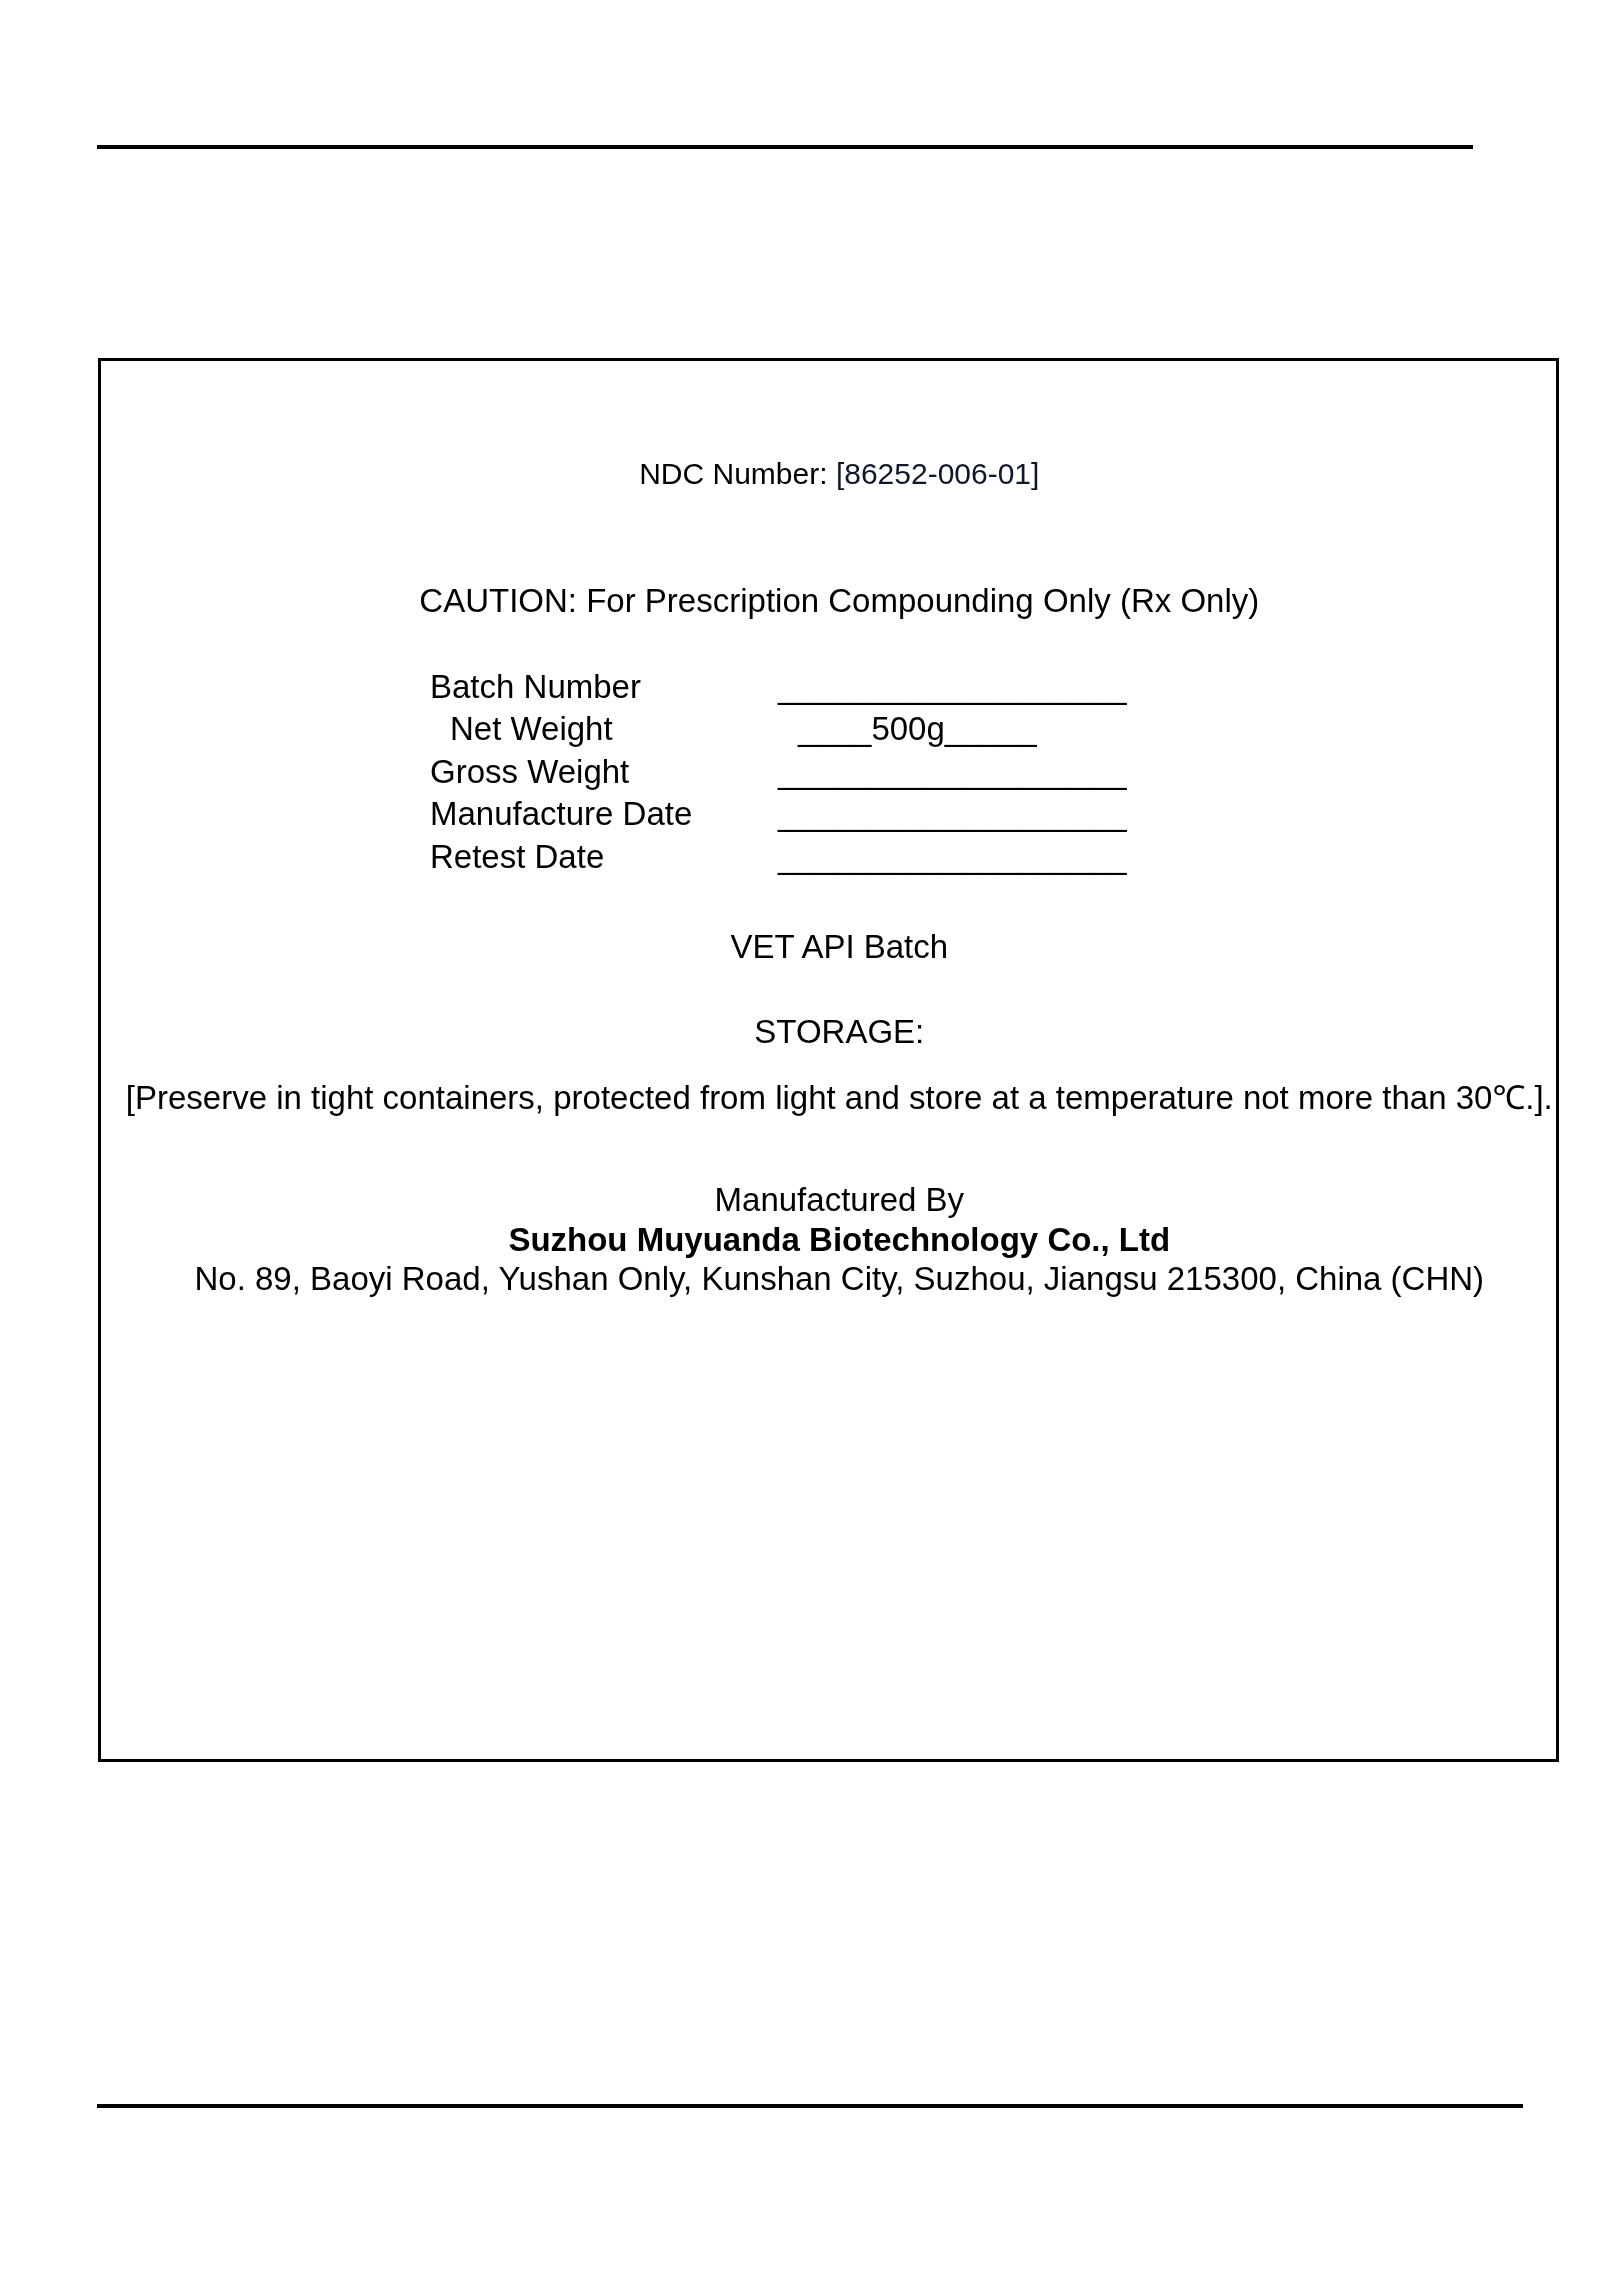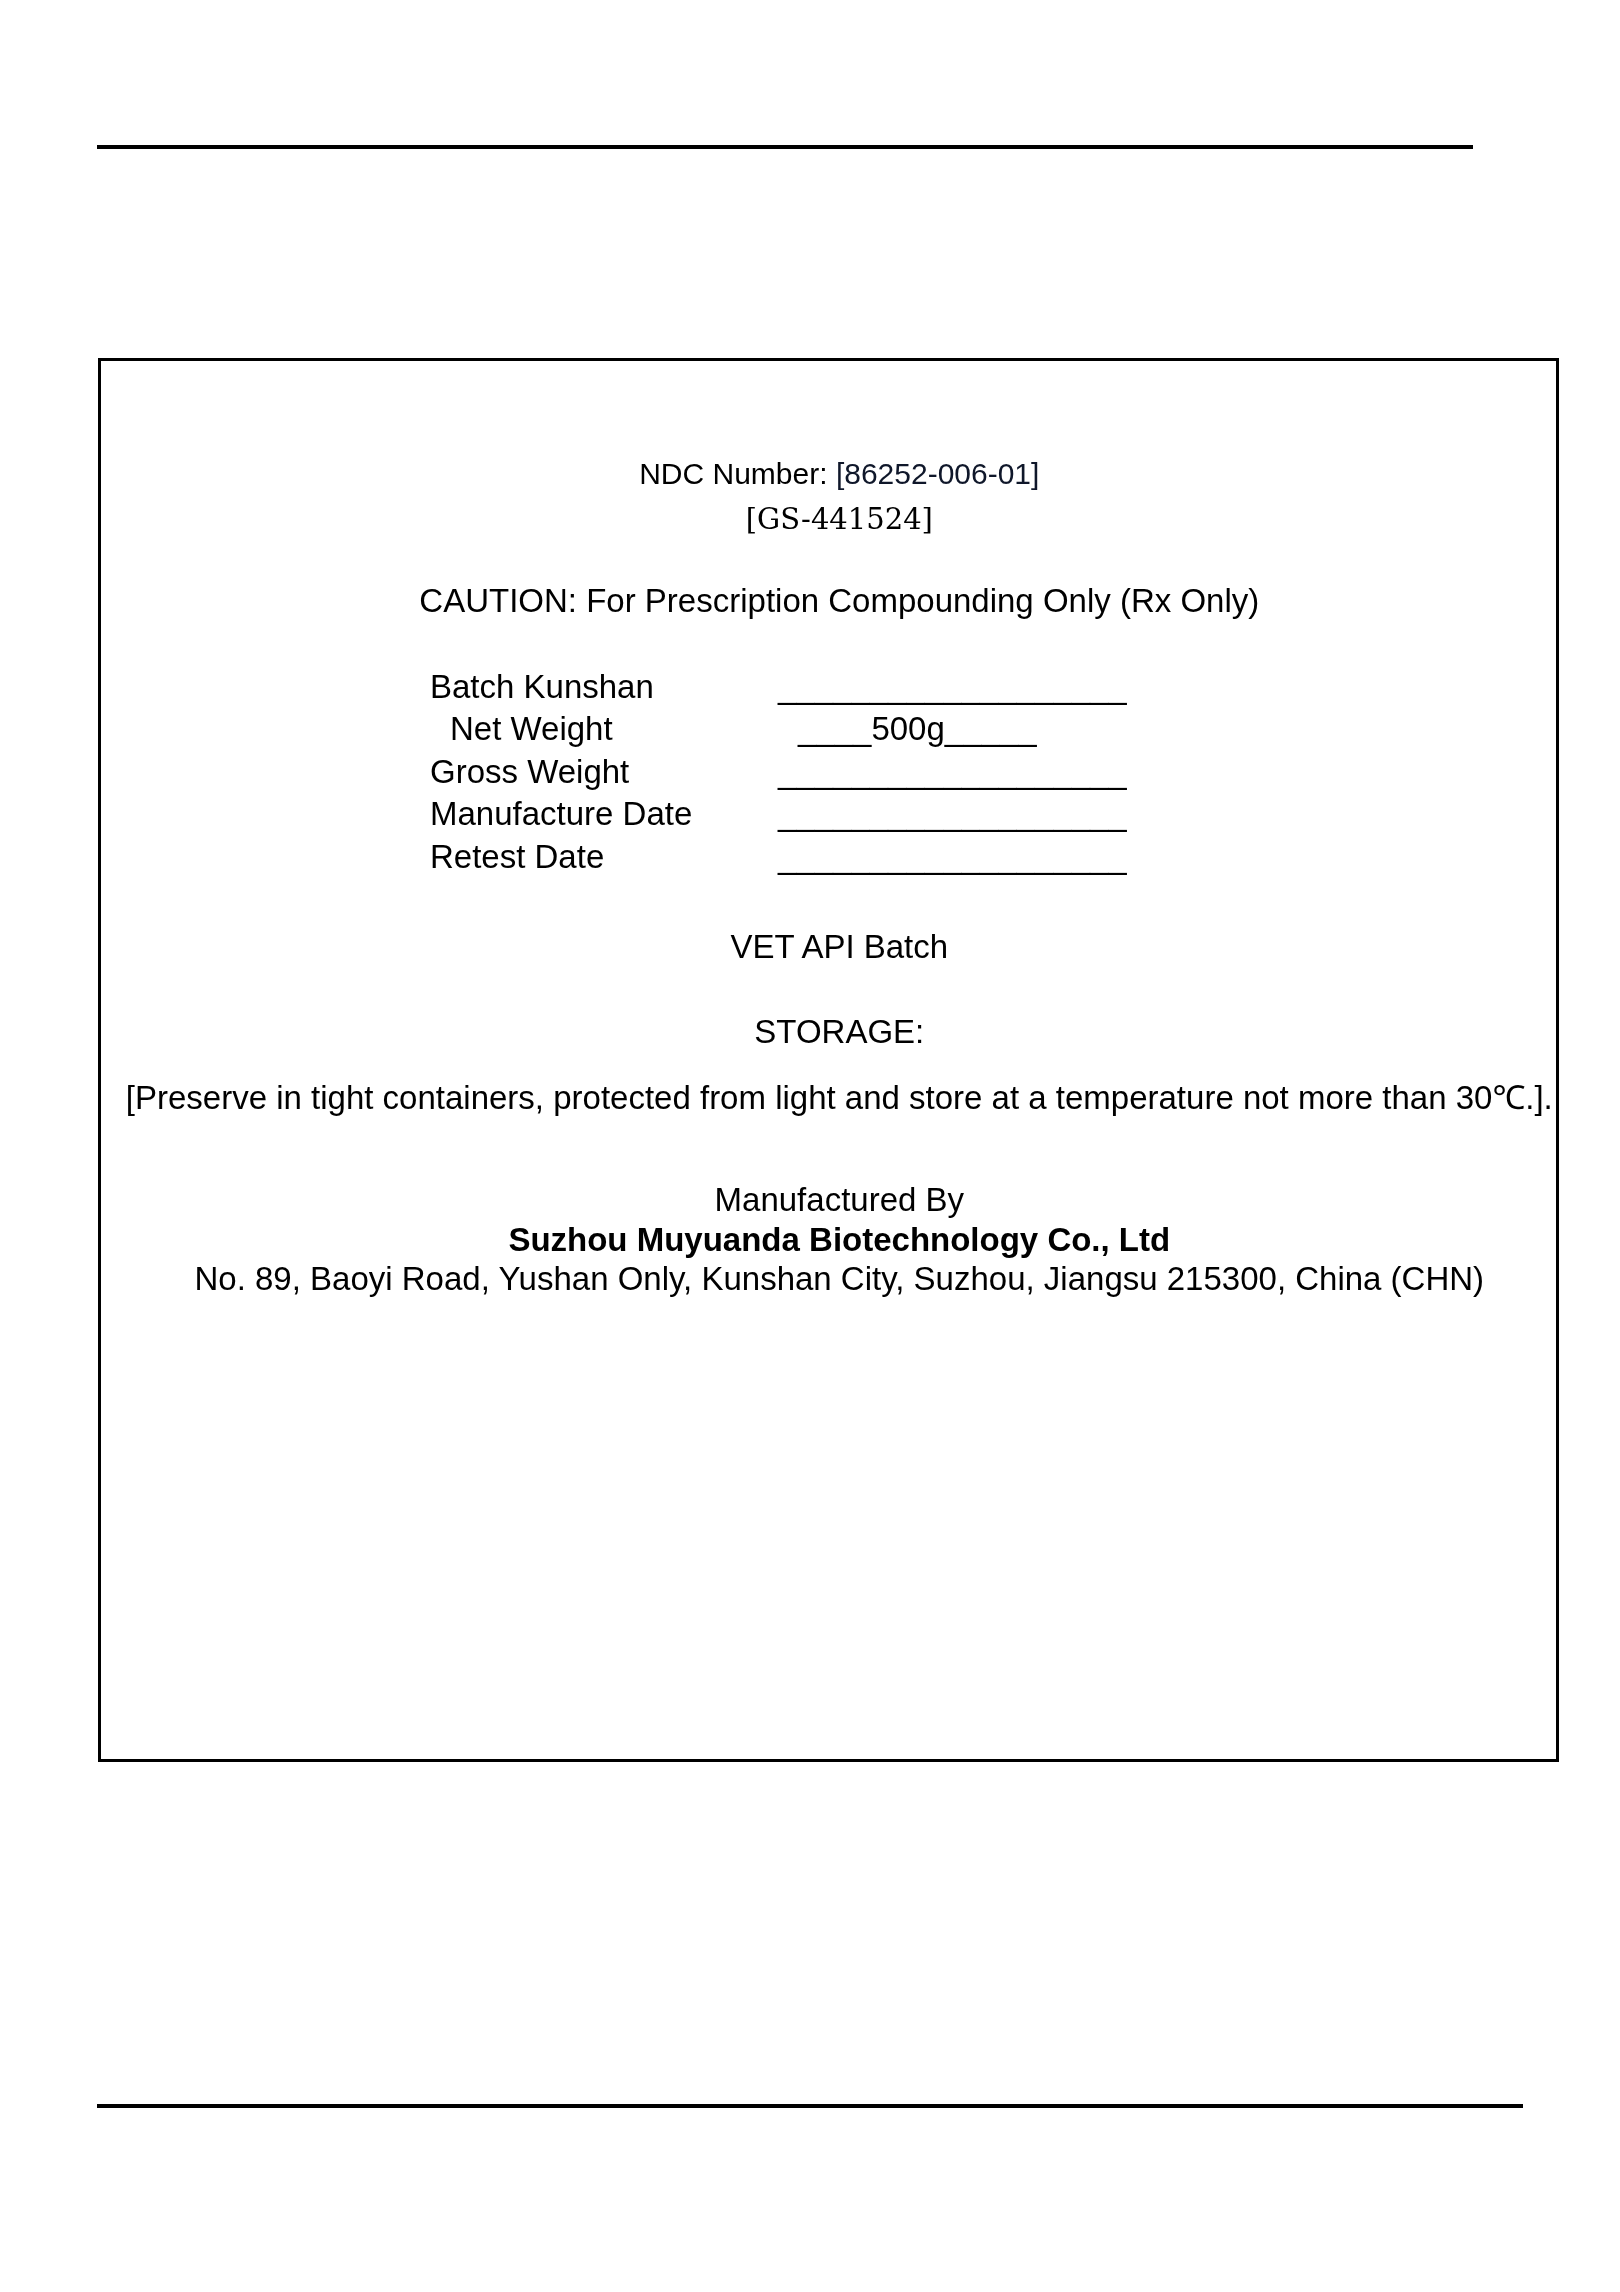--- a/index.html
+++ b/index.html
@@ -86,25 +86,24 @@
 <div class="page">
 
   <div class="rule rule-top"></div>
 
   <div class="label-box">
 
     <div class="line ndc-line">
       <span>NDC Number: </span><span class="ndc-red" style="color: #0f172a;">[86252-006-01]</span>
     </div>
 
-    <div class="line gs-line">[GS-441524]</div>
 
     <div class="line caution-line">CAUTION: For Prescription Compounding Only (Rx Only)</div>
 
-    <div class="field-label row-0">Batch Kunshan</div>
+    <div class="field-label row-0">Batch Number</div>
     <div class="field-value row-0">___________________</div>
 
     <div class="field-label row-1">Net Weight</div>
     <div class="field-value row-1">____500g_____</div>
 
     <div class="field-label row-2">Gross Weight</div>
     <div class="field-value row-2">___________________</div>
 
     <div class="field-label row-3">Manufacture Date</div>
     <div class="field-value row-3">___________________</div>

